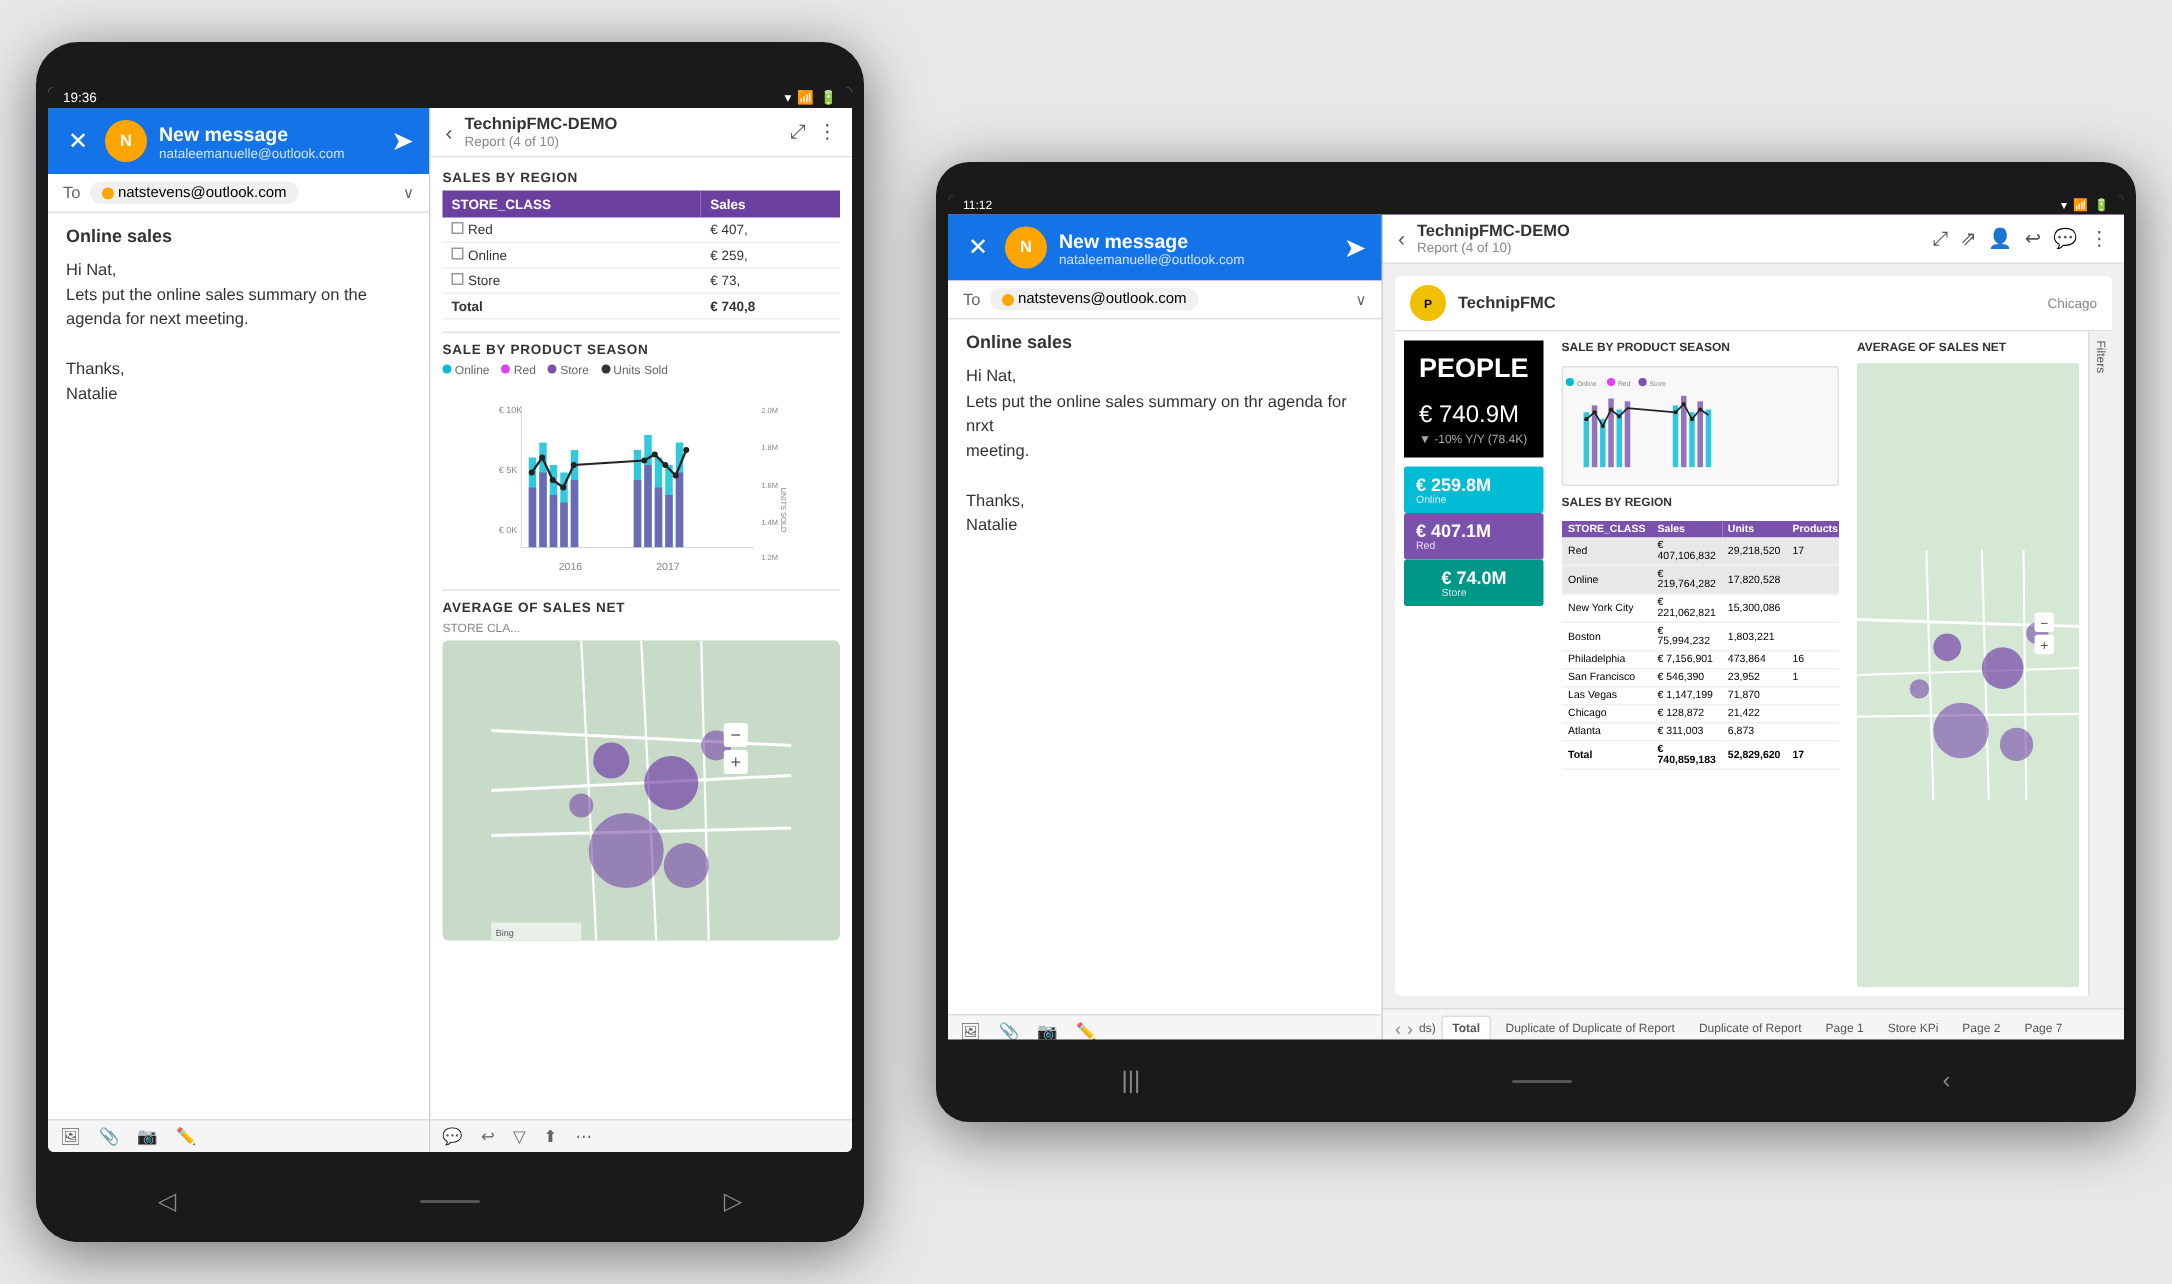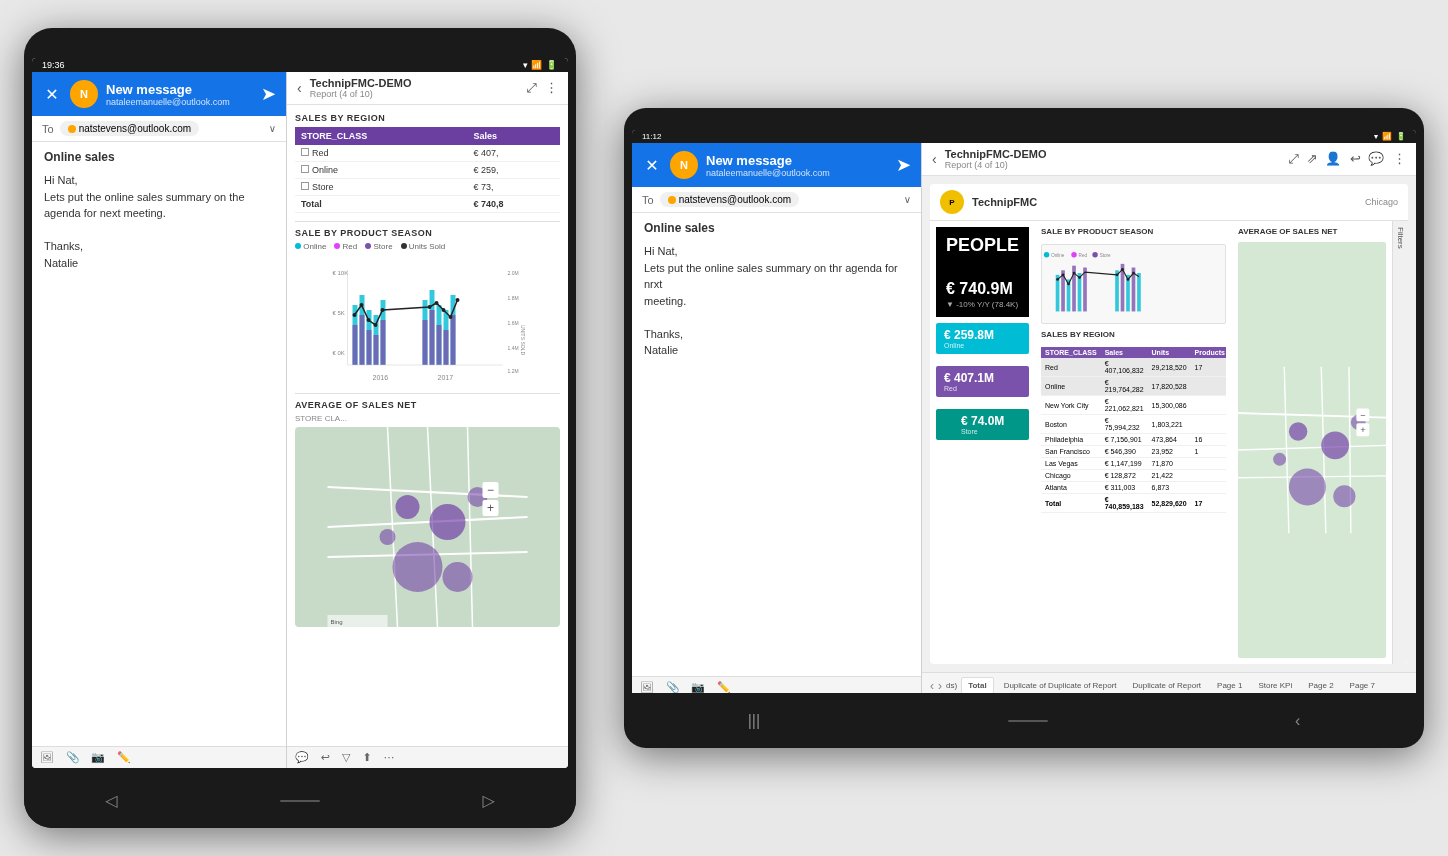--- a/index.html
+++ b/index.html
@@ -324,24 +324,24 @@
     .pbi-left { flex: 1; display: flex; flex-direction: column; padding: 6px; gap: 6px; }
 
     .people-card {
       background: #000;
       color: #fff;
       padding: 8px 10px;
       display: flex;
       flex-direction: column;
     }
     .people-label { font-size: 18px; font-weight: 700; }
-    .people-value { font-size: 16px; font-weight: 700; margin-top: 24px; }
+    .people-value { font-size: 16px; font-weight: 400; margin-top: 12px; }
     .people-change { font-size: 8px; color: #aaa; margin-top: 2px; }
 
-    .sales-cards { display: flex; flex-direction: column; gap: 12px; }
+    .sales-cards { display: flex; flex-direction: column; gap: 0; }
     .metric-card {
       padding: 5px 8px;
       border-radius: 2px;
       color: #fff;
     }
     .metric-card.cyan { background: #00bcd4; }
     .metric-card.purple { background: #7b52ab; }
     .metric-card.teal { background: #009688; padding-left: 25px; }
     .metric-value { font-size: 12px; font-weight: 700; }
     .metric-label { font-size: 7px; opacity: 0.8; }

